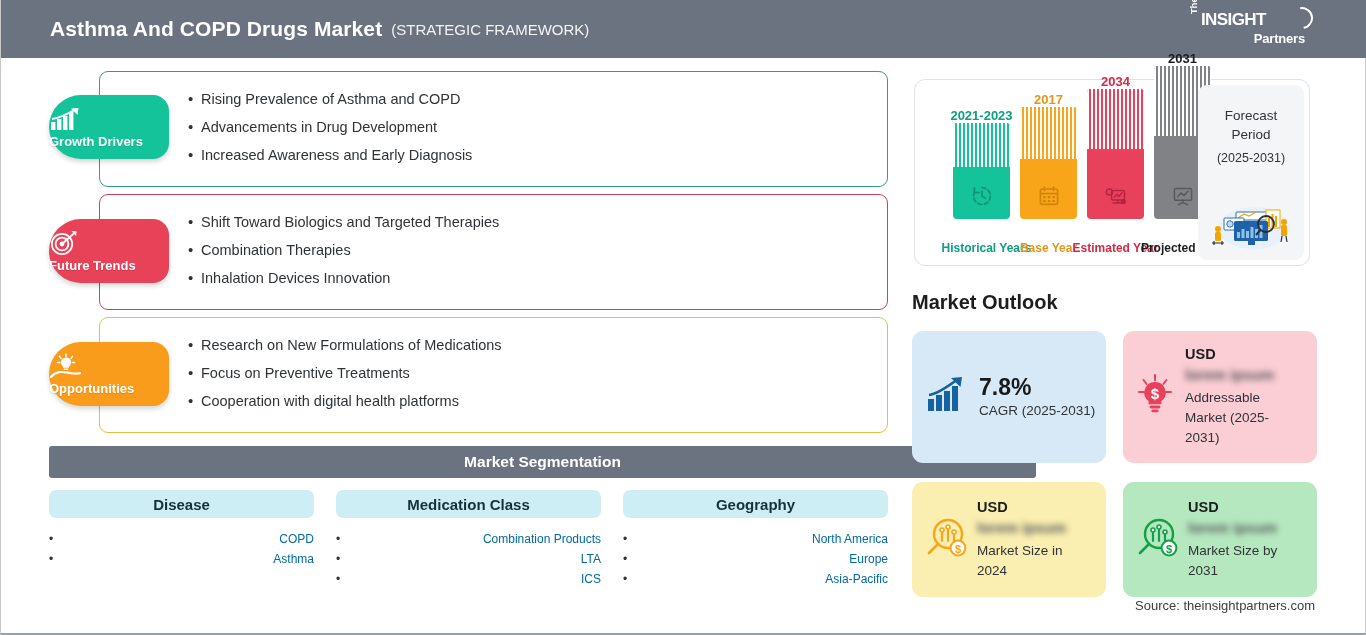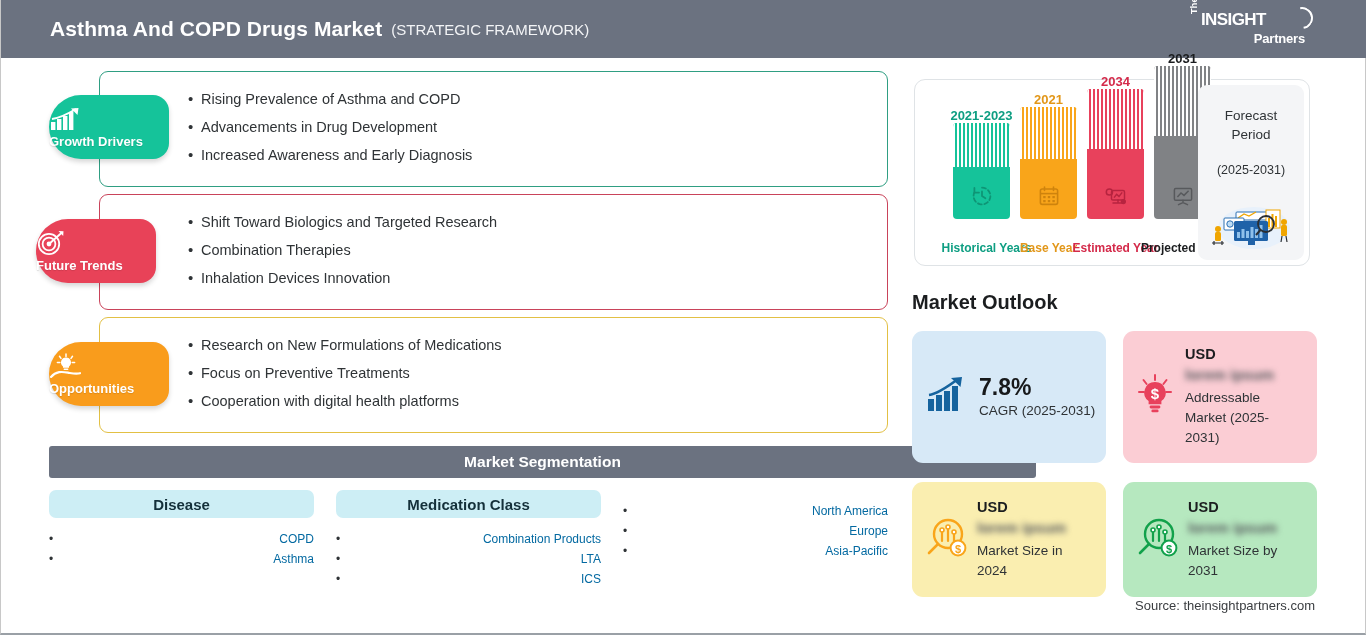--- a/index.html
+++ b/index.html
@@ -176,21 +176,21 @@
     position: absolute; right: 5px; top: 5px;
     width: 106px; height: 175px;
     background: #f4f5f7;
     border-radius: 9px;
   }
   .forecast-side .fs-t {
     text-align: center; margin-top: 21px;
     font-size: 13.5px; color: #2f3336; line-height: 19px;
   }
   .forecast-side .fs-sub {
-    text-align: center; margin-top: 19px;
+    text-align: center; margin-top: 7px;
     font-size: 12.5px; color: #2f3336;
   }
 
   
   .outlook-title {
     position: absolute; left: 911px; top: 291px;
     font-size: 20px; font-weight: bold; color: #1b1d1f;
   }
   .ocard {
     position: absolute;
@@ -249,26 +249,26 @@
         <rect x="20" y="5" width="4.4" height="18" fill="#fff"></rect>
         <path d="M3 12 C10 11, 17 8, 27 2" stroke="#fff" stroke-width="2" fill="none"></path>
         <path d="M22 1.5 L29.5 1 L28.5 8 Z" fill="#fff"></path>
       </svg>
     </span>
     <span class="b-label">Growth Drivers</span>
   </div>
 
   <div class="pill-box" style="left:98px; top:194px; width:789px; height:116px; border:1.3px solid #c9435a;">
     <ul style="margin:13px 0 0 88px;">
-      <li>Shift Toward Biologics and Targeted Research</li>
+      <li>Shift Toward Biologics and Targeted Therapies</li>
       <li>Combination Therapies</li>
       <li>Inhalation Devices Innovation</li>
     </ul>
   </div>
-  <div class="badge" style="left:35px; top:219px; background:#e84258;">
+  <div class="badge" style="left:48px; top:219px; background:#e84258;">
     <span class="b-icon">
       <svg width="30" height="26" viewBox="0 0 30 26">
         <circle cx="13" cy="14" r="10.2" stroke="#fff" stroke-width="1.8" fill="none"></circle>
         <circle cx="13" cy="14" r="6.4" stroke="#fff" stroke-width="1.8" fill="none"></circle>
         <circle cx="13" cy="14" r="2.4" fill="#fff"></circle>
         <path d="M13 14 L26 2.5" stroke="#fff" stroke-width="1.9" fill="none"></path>
         <path d="M22.5 1 L27.5 1.2 L27.2 6 Z" fill="#fff"></path>
       </svg>
     </span>
     <span class="b-label">Future Trends</span>
@@ -314,20 +314,21 @@
   <div class="seg-col" style="left:335px; width:265px;">
     <div class="seg-head">Medication Class</div>
     <ul>
       <li>Combination Products</li>
       <li>LTA</li>
       <li>ICS</li>
     </ul>
   </div>
 
   <div class="seg-col" style="left:622px; width:265px;">
+    <div class="seg-head">Geography</div>
     <ul>
       <li>North America</li>
       <li>Europe</li>
       <li>Asia-Pacific</li>
     </ul>
   </div>
 
   <div class="forecast-panel">
 
     <div class="bar-group" style="left:19px; width:95px; height:170px;">
@@ -341,21 +342,21 @@
               <path d="M11 6.4 V11 l3.4 2.3" stroke="#0b7a60" stroke-width="1.8" fill="none" stroke-linecap="round"></path>
               <path d="M3.4 3 L3.4 7.6 L8 7.6" stroke="#0b7a60" stroke-width="1.8" fill="none" stroke-linecap="round"></path>
             </svg>
           </span>
         </div>
       </div>
       <span class="bar-caption" style="color:#0e9e82; width:80px;">Historical Years</span>
     </div>
 
     <div class="bar-group" style="left:86px; width:95px; height:170px;">
-      <span class="bar-year" style="bottom:148px; color:#e2971a;">2021</span>
+      <span class="bar-year" style="bottom:148px; color:#e2971a;">2017</span>
       <div class="bar-shape" style="left:19px; height:112px; background:#f9a51a;">
         <div class="bar-stripes" style="background-image:repeating-linear-gradient(90deg,#ffffff 0 1.7px,#f9a51a 1.7px 4px);"></div>
         <div class="bar-solid">
           <span class="bar-icon">
             <svg width="22" height="22" viewBox="0 0 22 22">
               <rect x="2.4" y="4" width="17.2" height="15.4" rx="1.8" stroke="#b56f06" stroke-width="1.6" fill="none"></rect>
               <line x1="2.4" y1="8.6" x2="19.6" y2="8.6" stroke="#b56f06" stroke-width="1.6"></line>
               <line x1="6.5" y1="2" x2="6.5" y2="5.4" stroke="#b56f06" stroke-width="1.6" stroke-linecap="round"></line>
               <line x1="15.5" y1="2" x2="15.5" y2="5.4" stroke="#b56f06" stroke-width="1.6" stroke-linecap="round"></line>
               <g fill="#b56f06">

